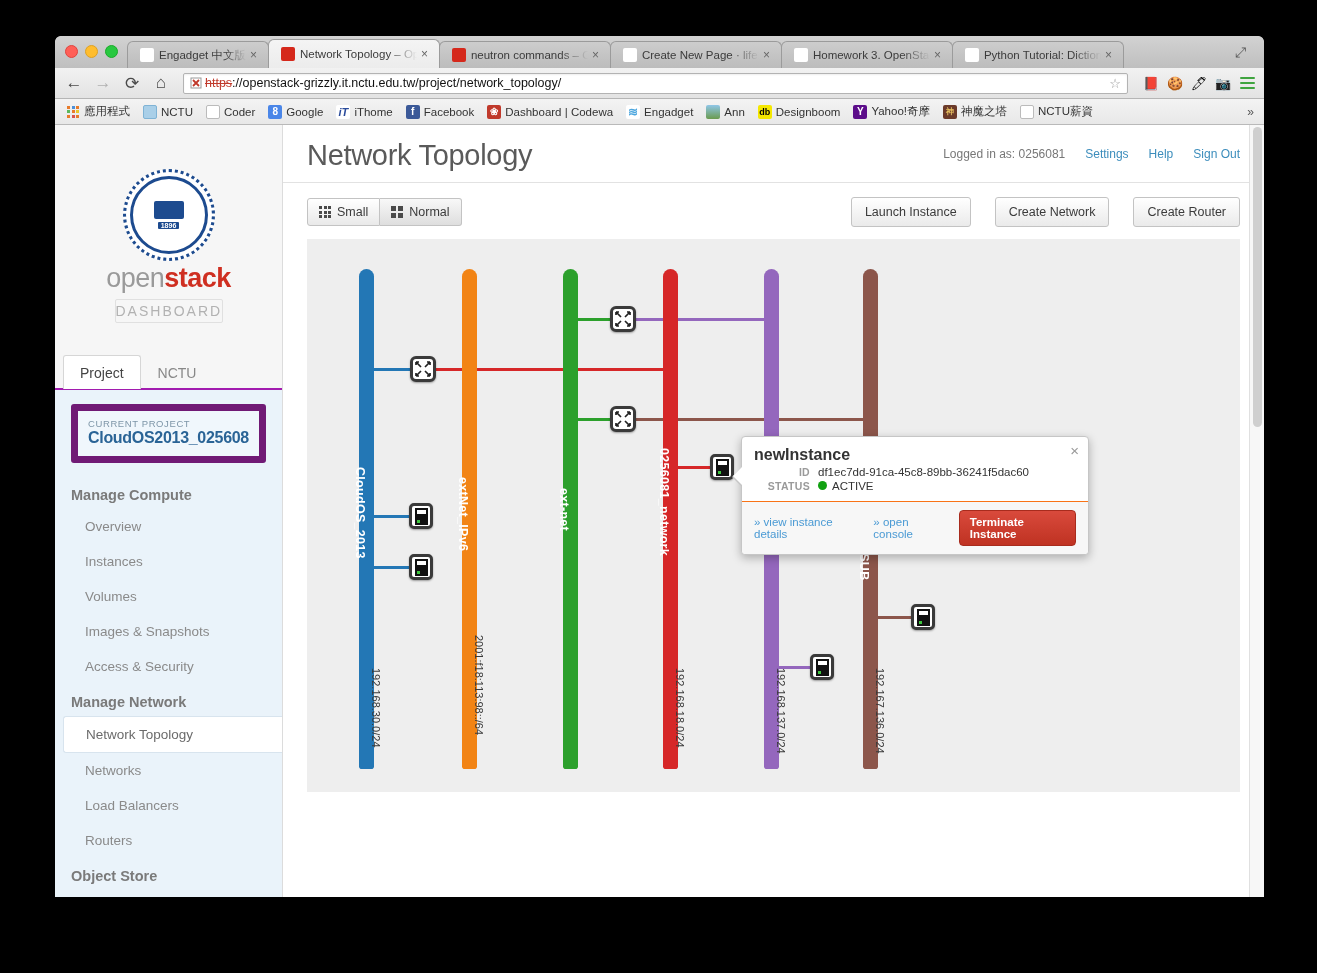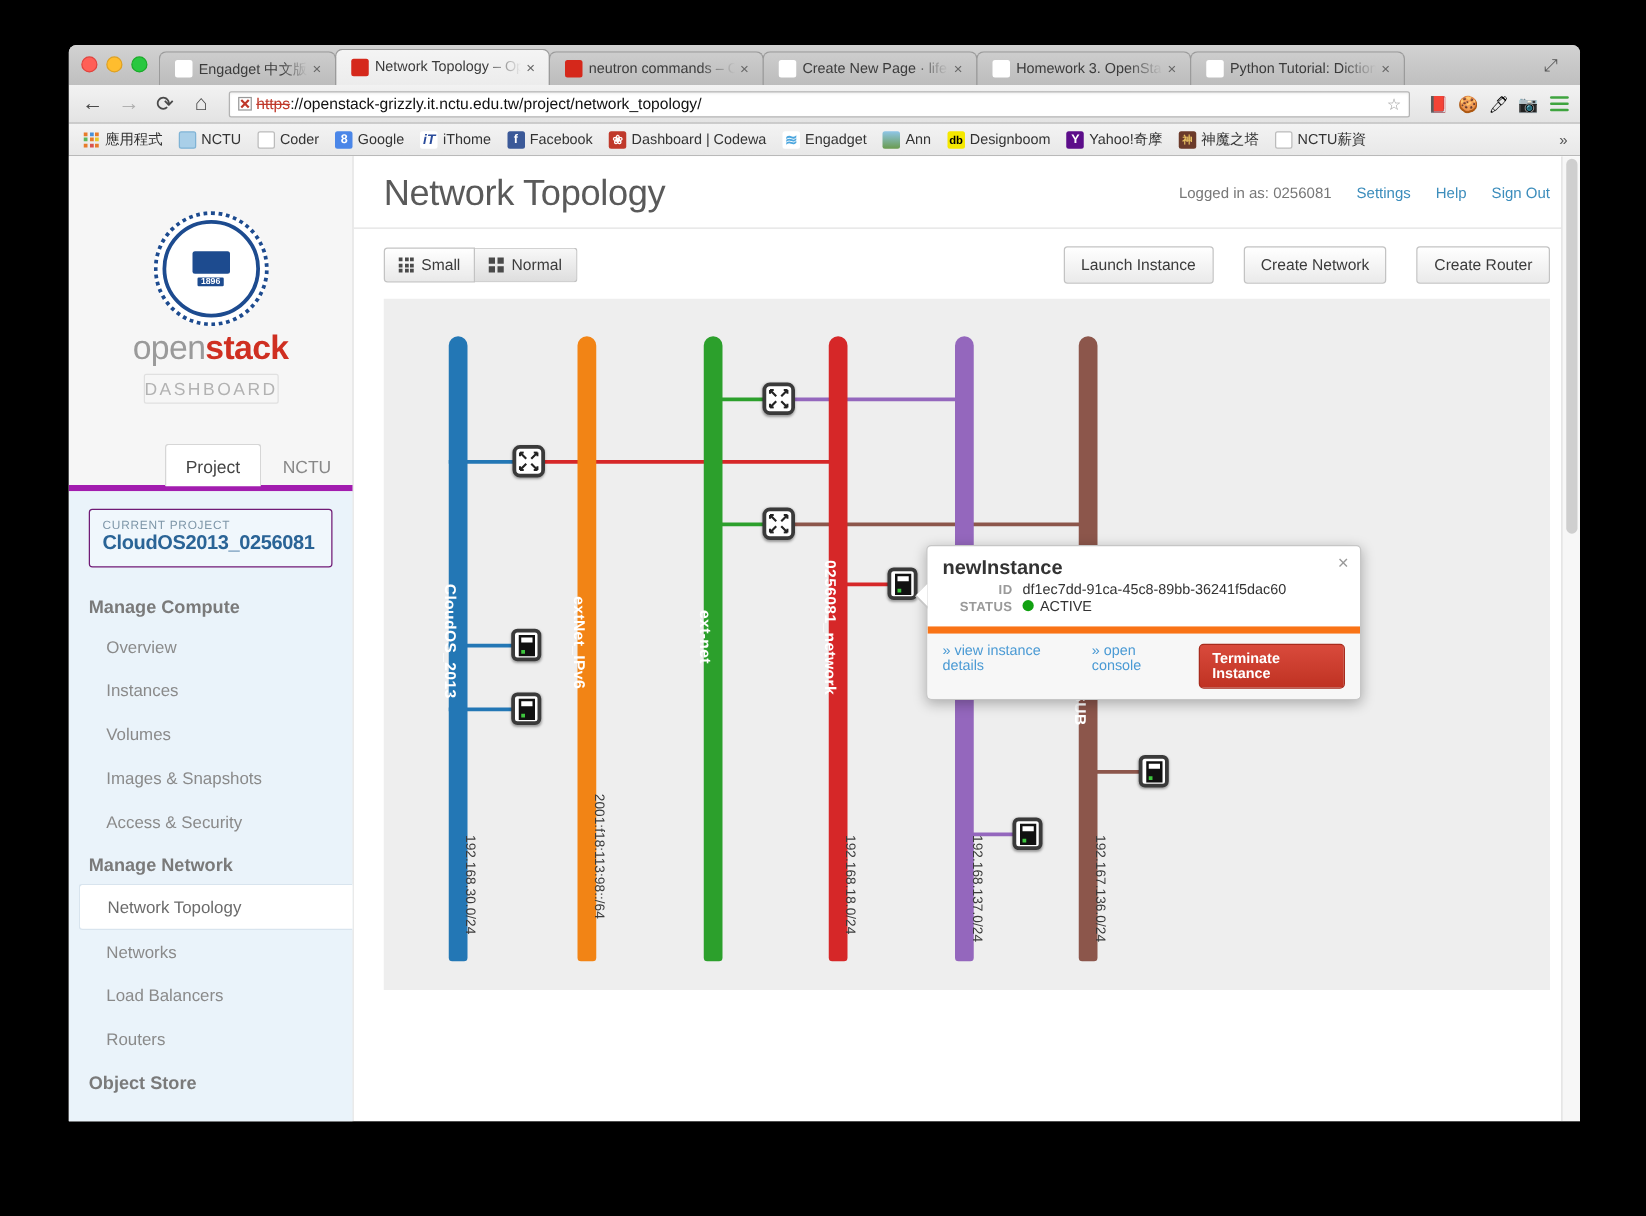--- a/index.html
+++ b/index.html
@@ -134,27 +134,27 @@
   .seal-inner{position:relative;width:56px;height:56px;display:flex;align-items:center;
               justify-content:center;color:#1d4b8f;font-size:9px;font-weight:bold;
               flex-direction:column;line-height:1.1;}
   .seal-bar{width:30px;height:18px;background:#1d4b8f;border-radius:2px;}
   .seal-year{margin-top:3px;background:#1d4b8f;color:#fff;font-size:7px;padding:0 3px;border-radius:1px;}
   .oslogo{font-size:27px;line-height:1;margin-top:4px;letter-spacing:-.5px;}
   .oslogo .open{color:#9a9a9a;} .oslogo .stack{color:#cf2f21;font-weight:bold;}
   .dashbox{margin:7px auto 0;width:108px;border:1px solid #e0e0e0;border-radius:2px;
            font-size:14px;letter-spacing:2px;color:#b2b2b2;padding:3px 0;text-align:left;}
 
-  .tabrow{display:flex;margin-top:26px;border-bottom:5px solid #a21caf;padding-left:8px;justify-content:flex-end;}
+  .tabrow{display:flex;margin-top:26px;border-bottom:2px solid #a21caf;padding-left:8px;}
   .ptab{padding:9px 16px 7px;font-size:14px;color:#888;border:1px solid transparent;border-bottom:none;}
   .ptab.sel{background:#fff;border-color:#d6d6d6;color:#444;border-radius:3px 3px 0 0;
             margin-bottom:-1px;padding-bottom:8px;}
 
   .navarea{background:#eaf3fa;padding:14px 0 20px;min-height:512px;}
-  .projbox{margin:0 16px 14px;border:1px solid #701a75;border-radius:3px;background:#f0f7fc;
+  .projbox{margin:0 16px 14px;border:7px solid #701a75;border-radius:3px;background:#f0f7fc;
            padding:7px 10px 9px;}
   .projbox .lbl{font-size:9.5px;letter-spacing:.6px;color:#7e96a8;}
   .projbox .val{font-size:16px;font-weight:bold;color:#2a6496;letter-spacing:-.3px;
                 white-space:nowrap;overflow:hidden;}
   .navhdr{font-size:14.5px;font-weight:bold;color:#7a7a7a;padding:10px 16px 6px;}
   .navitem{font-size:13.5px;color:#8a8a8a;padding:10px 16px 10px 30px;}
   .navitem.active{background:#fff;border:1px solid #d8e4ee;border-right:none;
                   border-radius:3px 0 0 3px;margin-left:8px;padding-left:22px;color:#6b6b6b;}
 
   .content{flex:1 1 auto;position:relative;background:#fff;overflow:hidden;}
@@ -211,22 +211,22 @@
                 border-right:10px solid #c6c6c6;z-index:1;}
   .pbody{padding:9px 12px 9px;position:relative;}
   .pname{font-size:16px;font-weight:bold;color:#333;margin-bottom:2px;}
   .pclose{position:absolute;right:9px;top:6px;color:#999;font-size:15px;line-height:1;}
   .prow{display:flex;align-items:baseline;font-size:11.5px;margin-top:2px;}
   .pkey{width:64px;text-align:right;color:#9a9a9a;font-weight:bold;font-size:10.5px;
         letter-spacing:.3px;flex:0 0 64px;padding-right:8px;}
   .pval{color:#333;font-size:11.5px;}
   .dot{display:inline-block;width:9px;height:9px;border-radius:50%;background:#11a111;
        margin-right:5px;}
-  .pfoot{border-top:6px solid #f97316;background:#f7f7f7;padding:8px 12px;
-         display:flex;gap:14px;border-radius:0 0 4px 4px;}
+  .pfoot{border-top:1px solid #f97316;background:#f7f7f7;padding:8px 12px;
+         display:flex;align-items:center;gap:14px;border-radius:0 0 4px 4px;}
   .pfoot a{color:#4a9ad4;font-size:11.5px;text-decoration:none;}
   .termbtn{margin-left:auto;background:linear-gradient(#d94a3c,#bf3222);color:#fff;
            font-size:11.5px;font-weight:bold;border:1px solid #a82b1d;border-radius:4px;
            padding:5px 10px;}
 
   .vscroll{position:absolute;right:0;top:0;width:15px;height:100%;background:#f7f7f7;
            border-left:1px solid #e0e0e0;}
   .vthumb{position:absolute;right:2px;top:2px;width:9px;height:300px;background:#cfcfcf;
           border-radius:5px;}
 </style>

